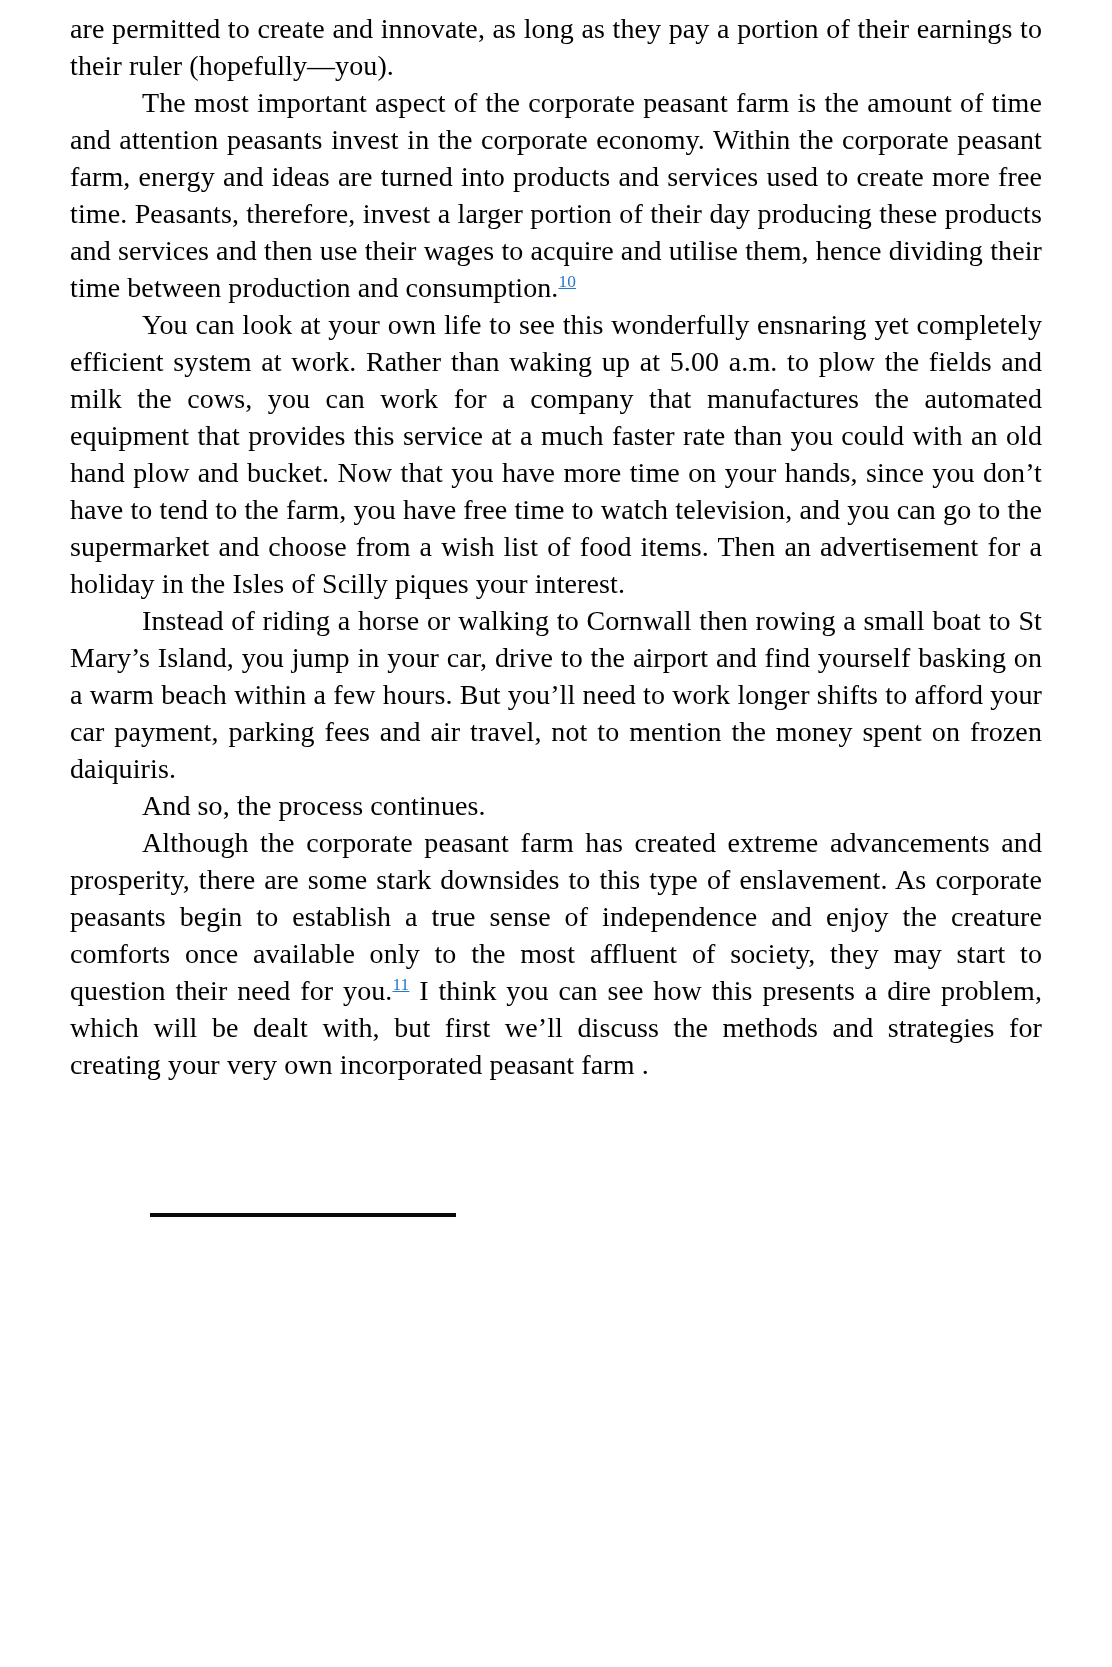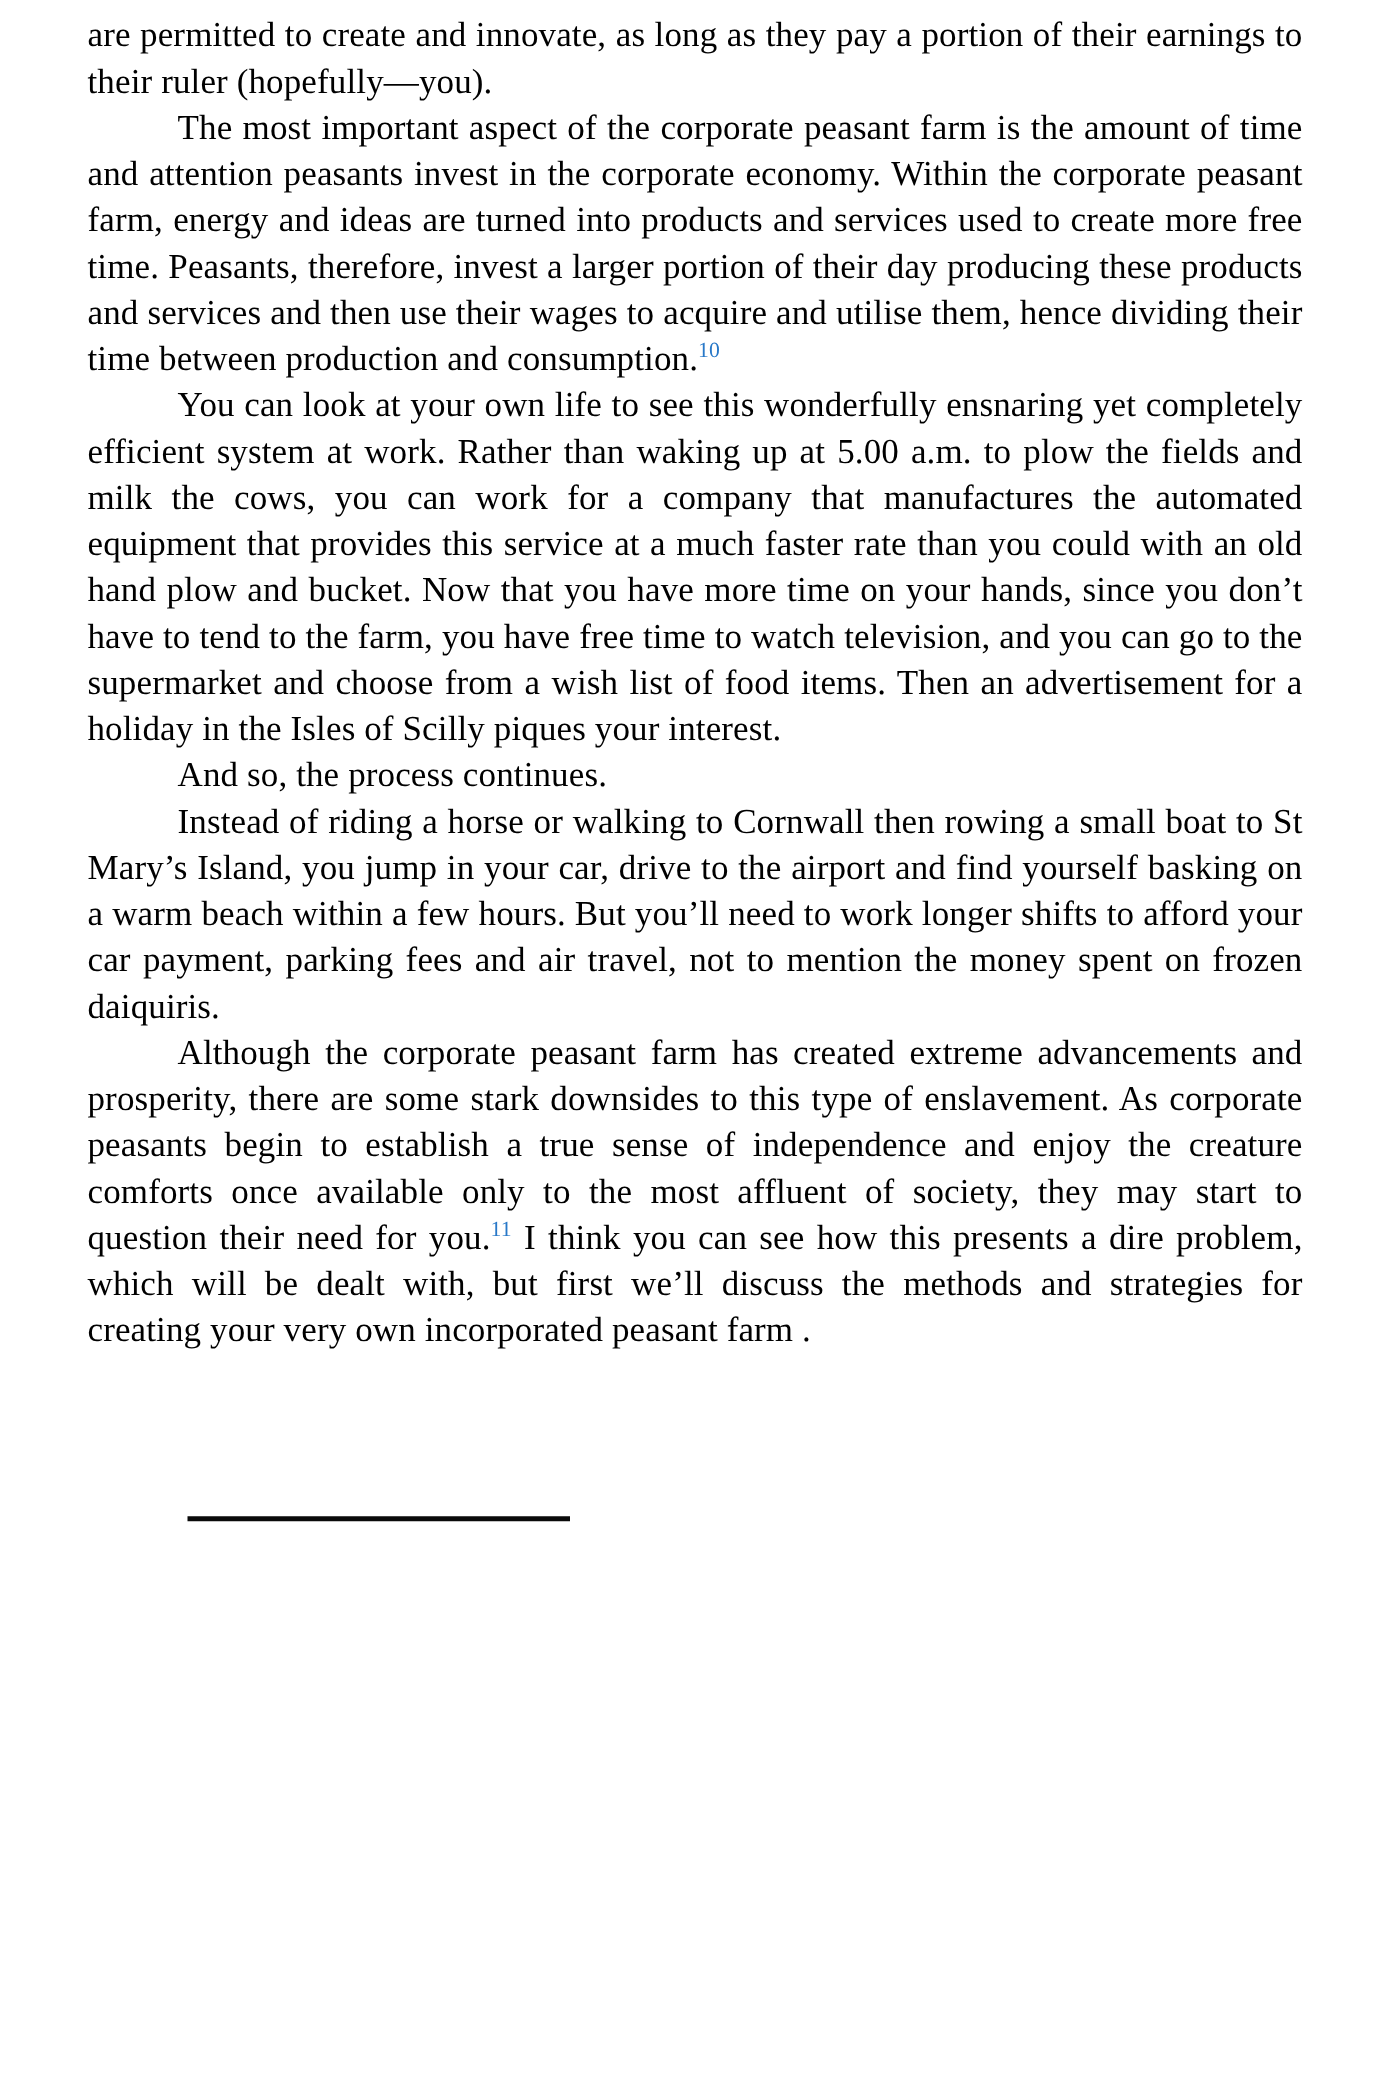--- a/index.html
+++ b/index.html
@@ -31,41 +31,42 @@
   .para.indent {
     text-indent: 72px;
   }
   sup.footnote {
     font-size: 0.62em;
     line-height: 0;
     vertical-align: super;
   }
   sup.footnote a {
     color: var(--link-color, #2878c8);
+    text-decoration: underline;
     cursor: pointer;
   }
   .footnote-separator {
     border: none;
     border-top: 4px solid #0a0a0a;
     width: 306px;
     margin: 130px 0 0 80px;
   }
 </style>
 </head>
 <body>
 
 <div class="page">
 
   <p class="para"><span>are permitted to create and innovate, as long as they pay a portion of their earnings to their ruler (hopefully—you).</span></p>
 
   <p class="para indent"><span>The most important aspect of the corporate peasant farm is the amount of time and attention peasants invest in the corporate economy. Within the corporate peasant farm, energy and ideas are turned into products and services used to create more free time. Peasants, therefore, invest a larger portion of their day producing these products and services and then use their wages to acquire and utilise them, hence dividing their time between production and consumption.</span><sup class="footnote"><a>10</a></sup><span></span></p>
 
   <p class="para indent"><span>You can look at your own life to see this wonderfully ensnaring yet completely efficient system at work. Rather than waking up at 5.00 a.m. to plow the fields and milk the cows, you can work for a company that manufactures the automated equipment that provides this service at a much faster rate than you could with an old hand plow and bucket. Now that you have more time on your hands, since you don’t have to tend to the farm, you have free time to watch television, and you can go to the supermarket and choose from a wish list of food items. Then an advertisement for a holiday in the Isles of Scilly piques your interest.</span></p>
 
+  <p class="para indent"><span>Instead of riding a horse or walking to Cornwall then rowing a small boat to St Mary’s Island, you jump in your car, drive to the airport and find yourself basking on a warm beach within a few hours. But you’ll need to work longer shifts to afford your car payment, parking fees and air travel, not to mention the money spent on frozen daiquiris.</span></p>
+
   <p class="para indent"><span>And so, the process continues.</span></p>
-
-  <p class="para indent"><span>Instead of riding a horse or walking to Cornwall then rowing a small boat to St Mary’s Island, you jump in your car, drive to the airport and find yourself basking on a warm beach within a few hours. But you’ll need to work longer shifts to afford your car payment, parking fees and air travel, not to mention the money spent on frozen daiquiris.</span></p>
 
   <p class="para indent"><span>Although the corporate peasant farm has created extreme advancements and prosperity, there are some stark downsides to this type of enslavement. As corporate peasants begin to establish a true sense of independence and enjoy the creature comforts once available only to the most affluent of society, they may start to question their need for you.</span><sup class="footnote"><a>11</a></sup><span> I think you can see how this presents a dire problem, which will be dealt with, but first we’ll discuss the methods and strategies for creating your very own incorporated peasant farm .</span></p>
 
   <hr class="footnote-separator">
 
 </div>
 
 </body></html>

